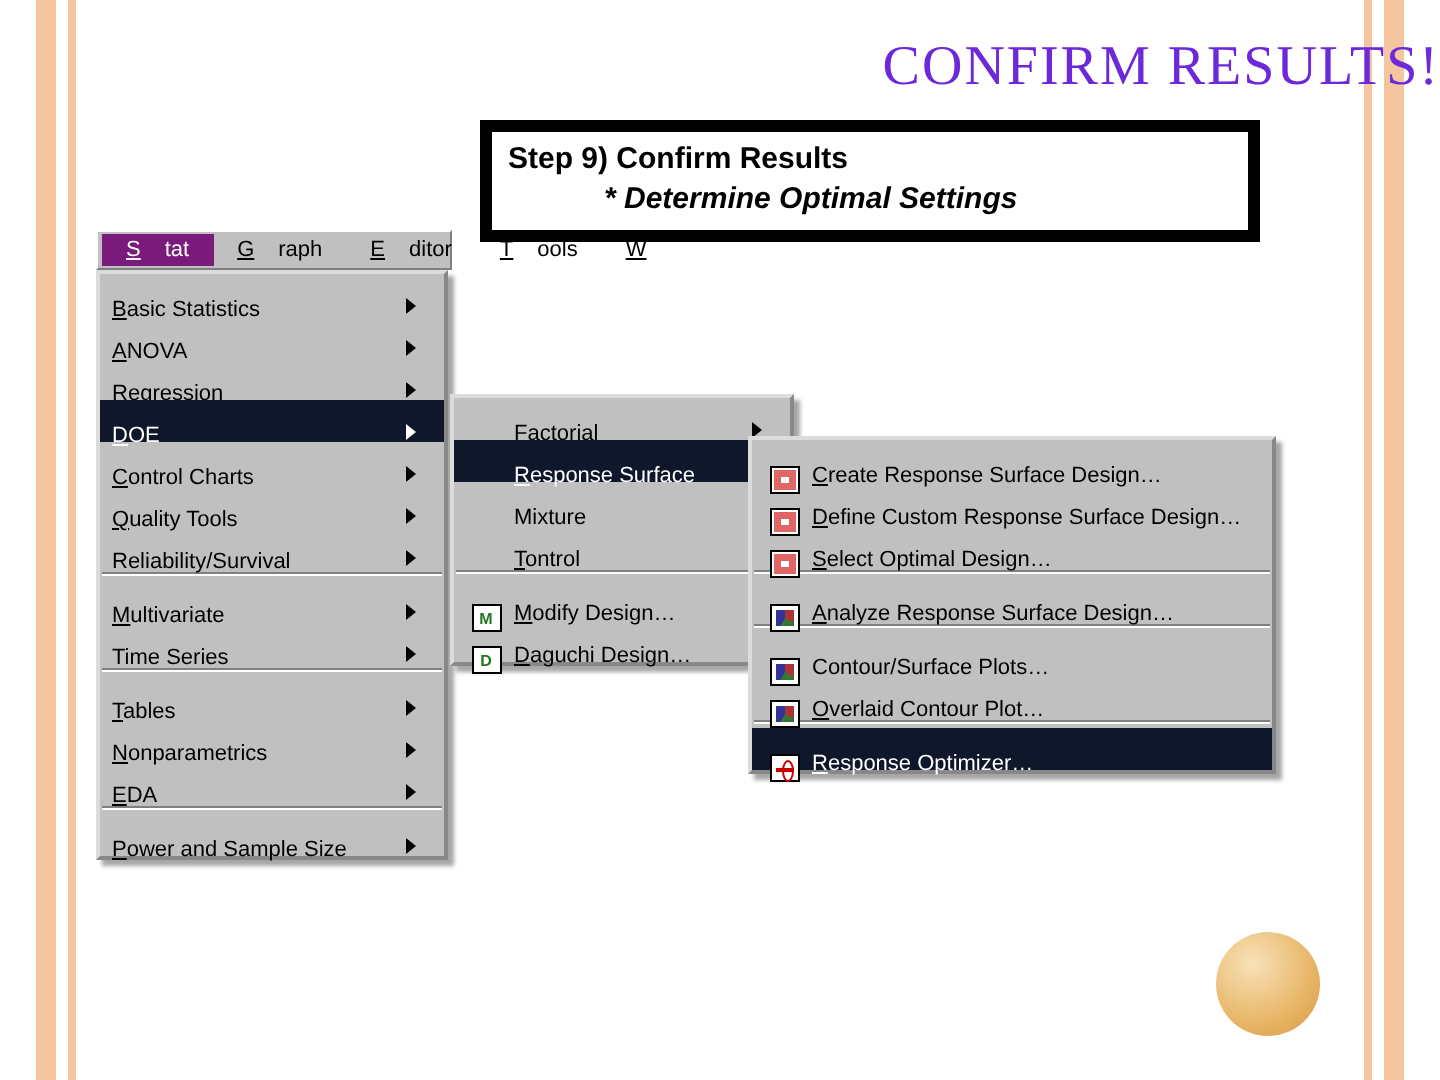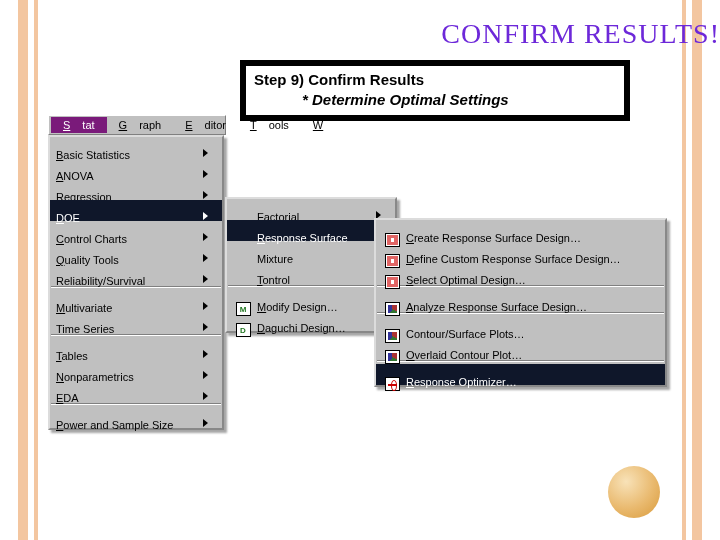--- a/index.html
+++ b/index.html
@@ -99,21 +99,21 @@
     margin: 2px 1px;
   }
   .menu .item .iconcell {
     width: 20px; height: 16px;
     margin-right: 4px;
     display: flex; align-items: center; justify-content: center;
   }
 
   .menu.stat { top: 135px; left: 48px; width: 176px; }
   .menu.doe  { top: 197px; left: 225px; width: 172px; }
-  .menu.rs   { top: 218px; left: 374px; width: 293px; }
+  .menu.rs   { top: 218px; left: 374px; width: 264px; }
 
   
   .ic {
     width: 15px; height: 14px;
     background: #fff;
     border: 1px solid #000;
     position: relative;
     font-size: 8px;
     line-height: 13px;
     text-align: center;

